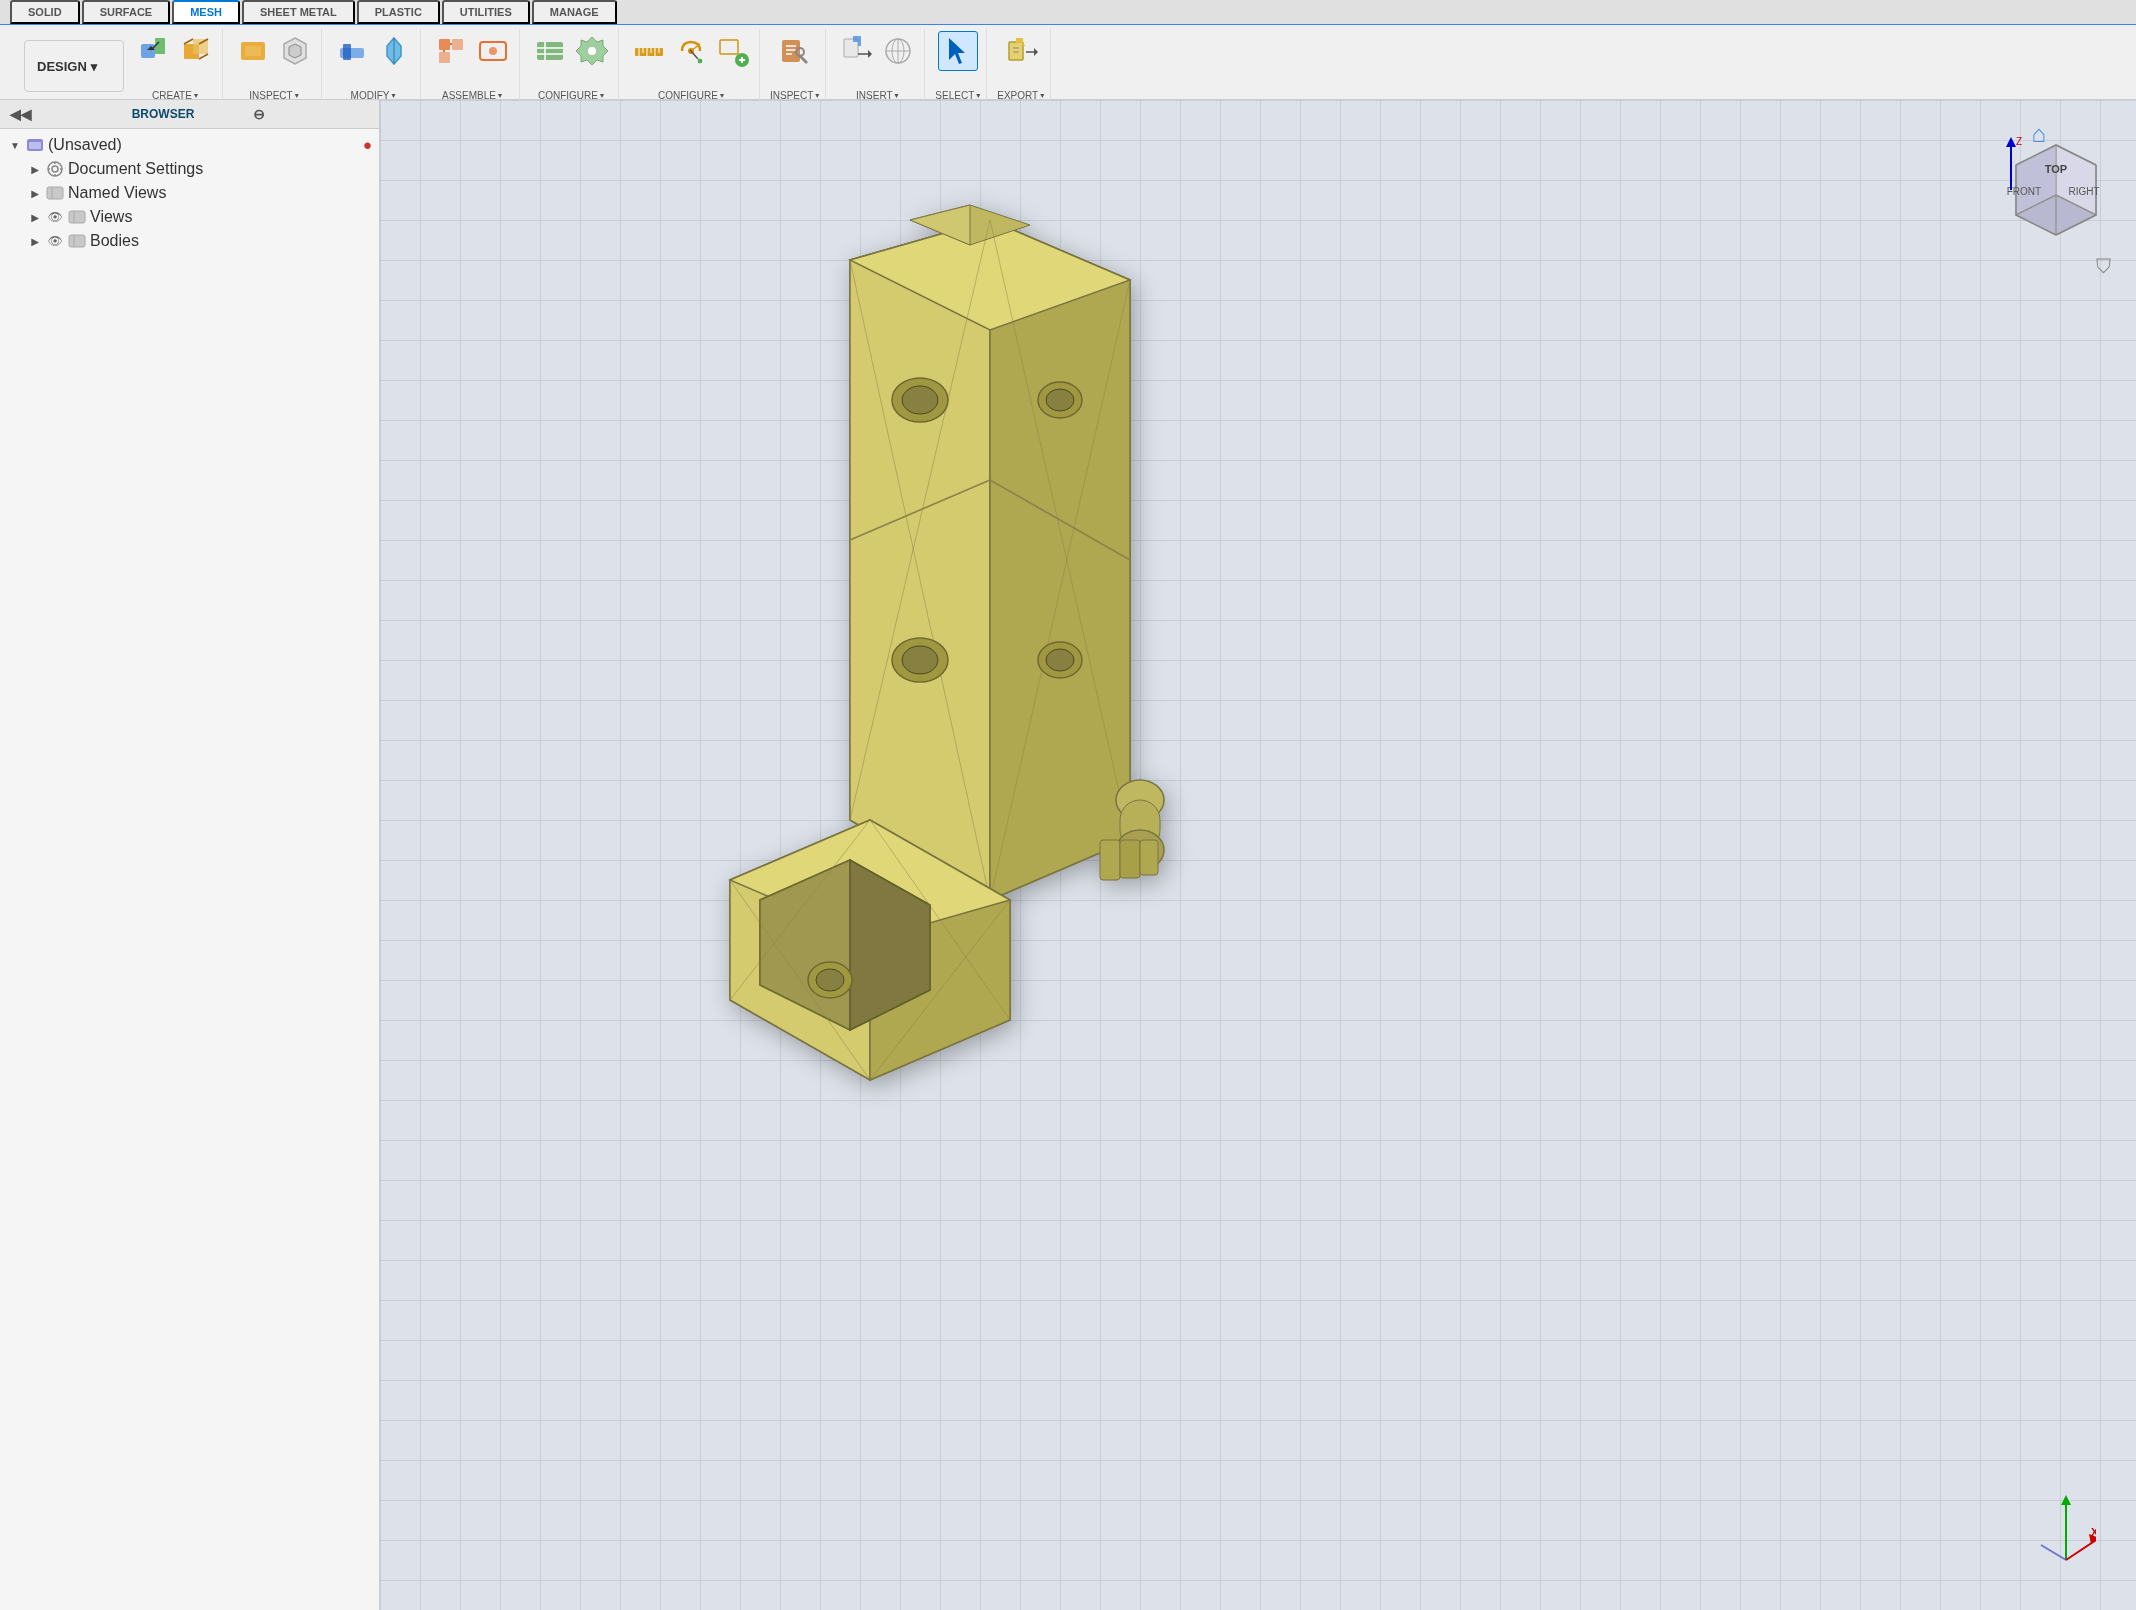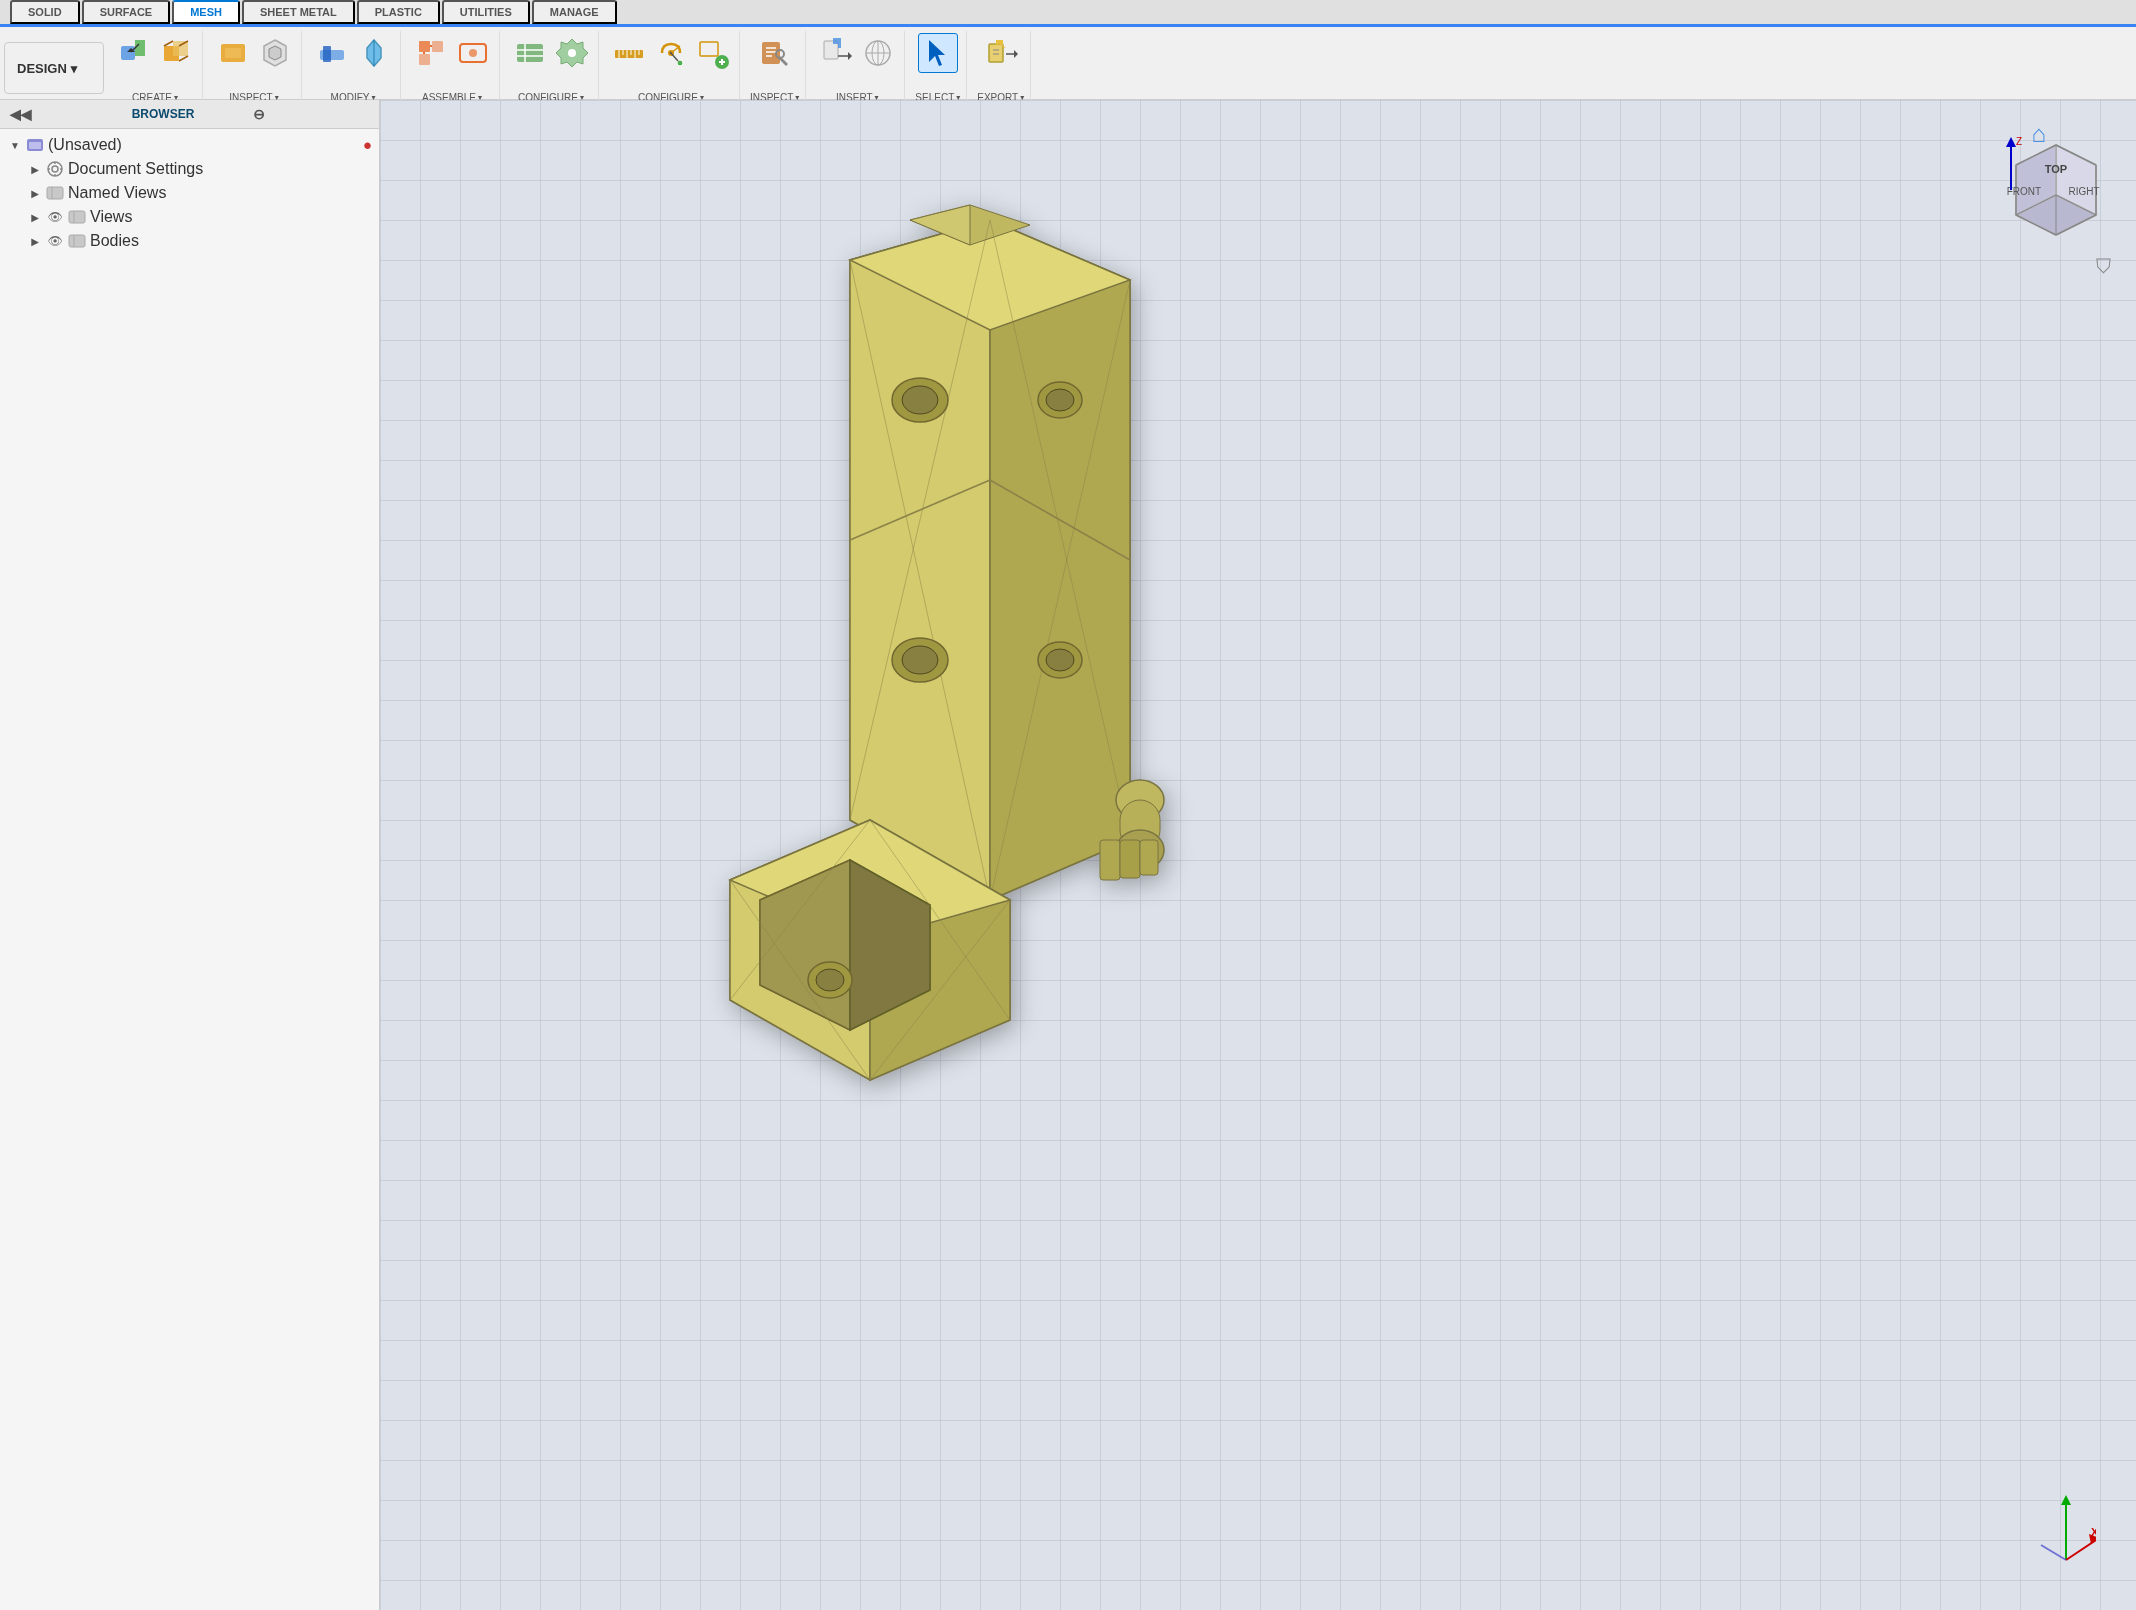--- a/index.html
+++ b/index.html
@@ -11,21 +11,21 @@
       border-bottom: 1px solid #ccc;
       height: 100px;
       display: flex;
       flex-direction: column;
     }
     #tab-bar {
       display: flex;
       align-items: center;
       height: 28px;
       background: #e0e0e0;
-      border-bottom: 3px solid #3b82f6;
+      border-bottom: 1px solid #3b82f6;
       padding: 0 10px;
       gap: 2px;
     }
     .tab-item {
       padding: 2px 16px;
       font-size: 11px;
       font-weight: 600;
       color: #555;
       cursor: pointer;
       height: 24px;
@@ -35,21 +35,21 @@
     }
     .tab-item.active {
       background: #ffffff;
       color: #0078d4;
       border-top: 2px solid #0078d4;
     }
     #ribbon {
       display: flex;
       align-items: center;
       flex: 1;
-      padding: 4px 4px;
+      padding: 4px 24px;
       gap: 4px;
     }
     .design-btn {
       background: #f0f0f0;
       border: 1px solid #ccc;
       border-radius: 4px;
       padding: 4px 12px;
       font-size: 13px;
       font-weight: 600;
       color: #333;

